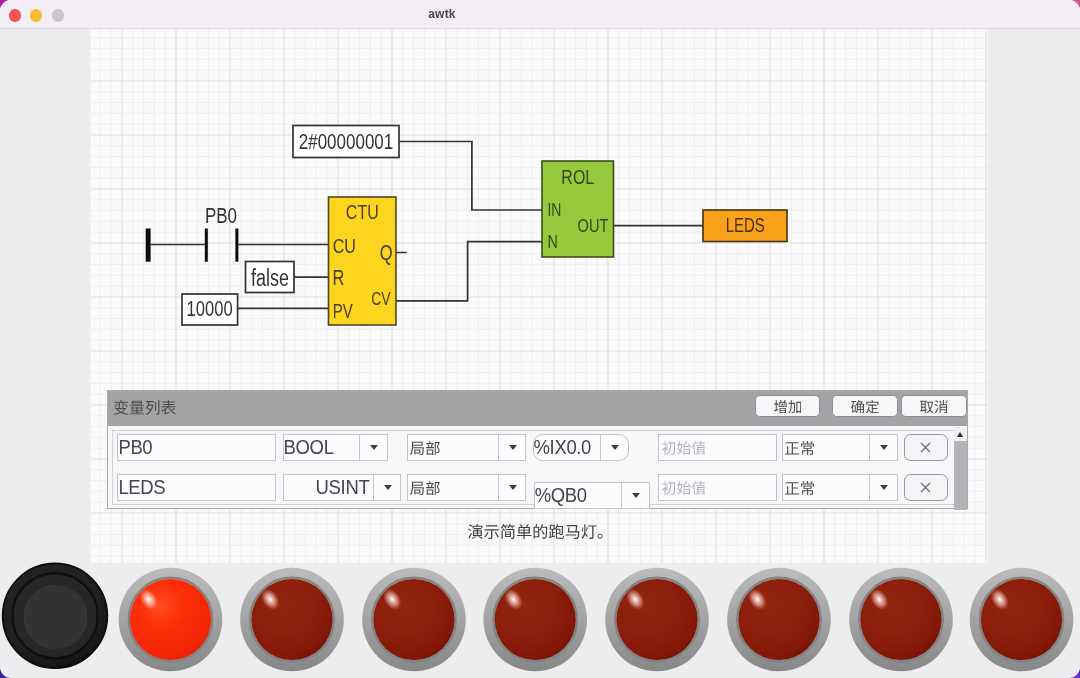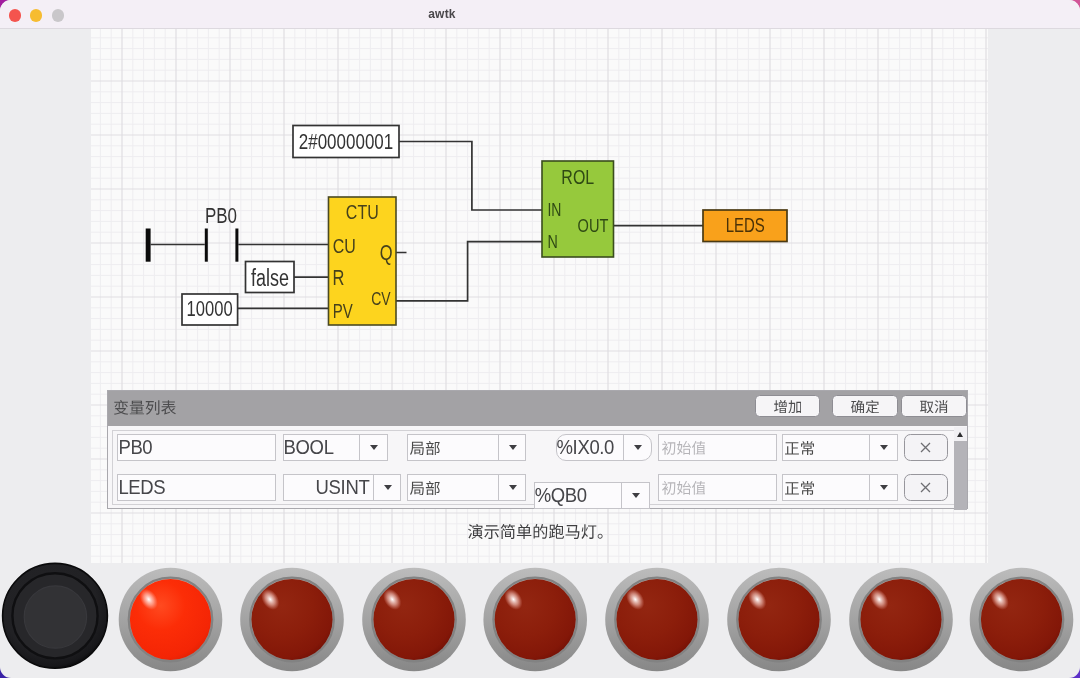--- a/index.html
+++ b/index.html
@@ -139,21 +139,21 @@
       </div>
 <div class="cell dd" style="left:299.8px;top:43.9px;width:118.9px;">
         <span style="margin-left:2px">
           <svg width="29.8" height="14.3" viewBox="28 -844 1920 923" style="display:block">
             <path d="M153 -788V-549C153 -386 141 -156 28 6C44 15 76 40 88 54C173 -68 207 -231 220 -377H836C825 -121 813 -25 791 -2C782 9 772 11 754 11C735 11 686 10 633 6C645 26 653 55 654 76C708 80 760 80 788 77C819 74 838 67 857 45C887 9 899 -103 912 -409C913 -420 913 -444 913 -444H225L227 -530H843V-788ZM227 -723H768V-595H227ZM308 -298V19H378V-39H690V-298ZM378 -236H620V-101H378Z M1141 -628C1168 -574 1195 -502 1204 -455L1272 -475C1263 -521 1236 -591 1206 -645ZM1627 -787V78H1694V-718H1855C1828 -639 1789 -533 1751 -448C1841 -358 1866 -284 1866 -222C1867 -187 1860 -155 1840 -143C1829 -136 1814 -133 1799 -132C1779 -132 1751 -132 1722 -135C1734 -114 1741 -83 1742 -64C1771 -62 1803 -62 1828 -65C1852 -68 1874 -74 1890 -85C1923 -108 1936 -156 1936 -215C1936 -284 1914 -363 1824 -457C1867 -550 1913 -664 1948 -757L1897 -790L1885 -787ZM1247 -826C1262 -794 1278 -755 1289 -722H1080V-654H1552V-722H1366C1355 -756 1334 -806 1314 -844ZM1433 -648C1417 -591 1387 -508 1360 -452H1051V-383H1575V-452H1433C1458 -504 1485 -572 1508 -631ZM1109 -291V73H1180V26H1454V66H1529V-291ZM1180 -42V-223H1454V-42Z" fill="#4a4a4a"></path>
           </svg>
         </span>
         <div class="sep"></div>
         <div class="arr"></div>
       </div>
-<div class="cell dd" style="left:448px;top:43.9px;width:96px;border-radius:10px;">
+<div class="cell dd" style="left:425px;top:43.9px;width:96px;border-radius:10px;">
         <span class="ltx">%IX0.0</span>
         <div class="sep"></div>
         <div class="arr"></div>
       </div>
 <div class="cell" style="left:550.5px;top:43.9px;width:119.4px;">
         <span style="margin-left:2.5px">
           <svg width="43.8" height="13.8" viewBox="35 -841 2923 922" style="display:block">
             <path d="M160 -808C192 -765 229 -706 246 -668L306 -707C289 -743 251 -799 218 -840ZM415 -755V-682H579C567 -352 526 -115 345 23C362 36 393 66 404 81C593 -79 640 -324 656 -682H848C836 -221 822 -51 789 -14C778 1 766 4 748 4C724 4 669 3 608 -2C621 18 630 50 631 71C688 74 744 75 778 72C812 68 834 58 856 28C895 -23 908 -197 922 -714C922 -724 923 -755 923 -755ZM54 -663V-595H305C244 -467 136 -334 35 -259C48 -246 68 -208 75 -188C116 -221 158 -263 199 -311V79H276V-322C315 -274 360 -215 381 -184L427 -244C414 -259 380 -297 346 -335C375 -361 410 -395 443 -428L391 -470C373 -442 339 -402 310 -372L276 -407V-409C326 -480 370 -558 400 -636L357 -666L343 -663Z M1462 -327V80H1531V36H1833V78H1905V-327ZM1531 -31V-259H1833V-31ZM1429 -407C1458 -419 1501 -423 1873 -452C1886 -426 1897 -402 1905 -381L1969 -414C1938 -491 1868 -608 1800 -695L1740 -666C1774 -622 1808 -569 1838 -517L1519 -497C1585 -587 1651 -703 1705 -819L1627 -841C1577 -714 1495 -580 1468 -544C1443 -508 1423 -484 1404 -480C1413 -460 1425 -423 1429 -407ZM1202 -565H1316C1304 -437 1281 -329 1247 -241C1213 -268 1178 -295 1144 -319C1163 -390 1184 -477 1202 -565ZM1065 -292C1115 -258 1168 -216 1217 -174C1171 -84 1112 -20 1040 19C1056 33 1076 60 1086 78C1162 31 1223 -34 1271 -124C1309 -87 1342 -52 1364 -21L1410 -82C1385 -115 1347 -154 1303 -193C1349 -305 1377 -448 1389 -630L1345 -637L1333 -635H1216C1229 -703 1240 -770 1248 -831L1178 -836C1171 -774 1161 -705 1148 -635H1043V-565H1134C1113 -462 1088 -363 1065 -292Z M2599 -840C2596 -810 2591 -774 2586 -738H2329V-671H2574C2568 -637 2562 -605 2555 -578H2382V-14H2286V51H2958V-14H2869V-578H2623C2631 -605 2639 -637 2646 -671H2928V-738H2661L2679 -835ZM2450 -14V-97H2799V-14ZM2450 -379H2799V-293H2450ZM2450 -435V-519H2799V-435ZM2450 -239H2799V-152H2450ZM2264 -839C2211 -687 2124 -538 2032 -440C2045 -422 2066 -383 2074 -366C2103 -398 2132 -435 2159 -475V80H2229V-589C2269 -661 2304 -739 2333 -817Z" fill="#b5b4b8"></path>
           </svg>
         </span>

